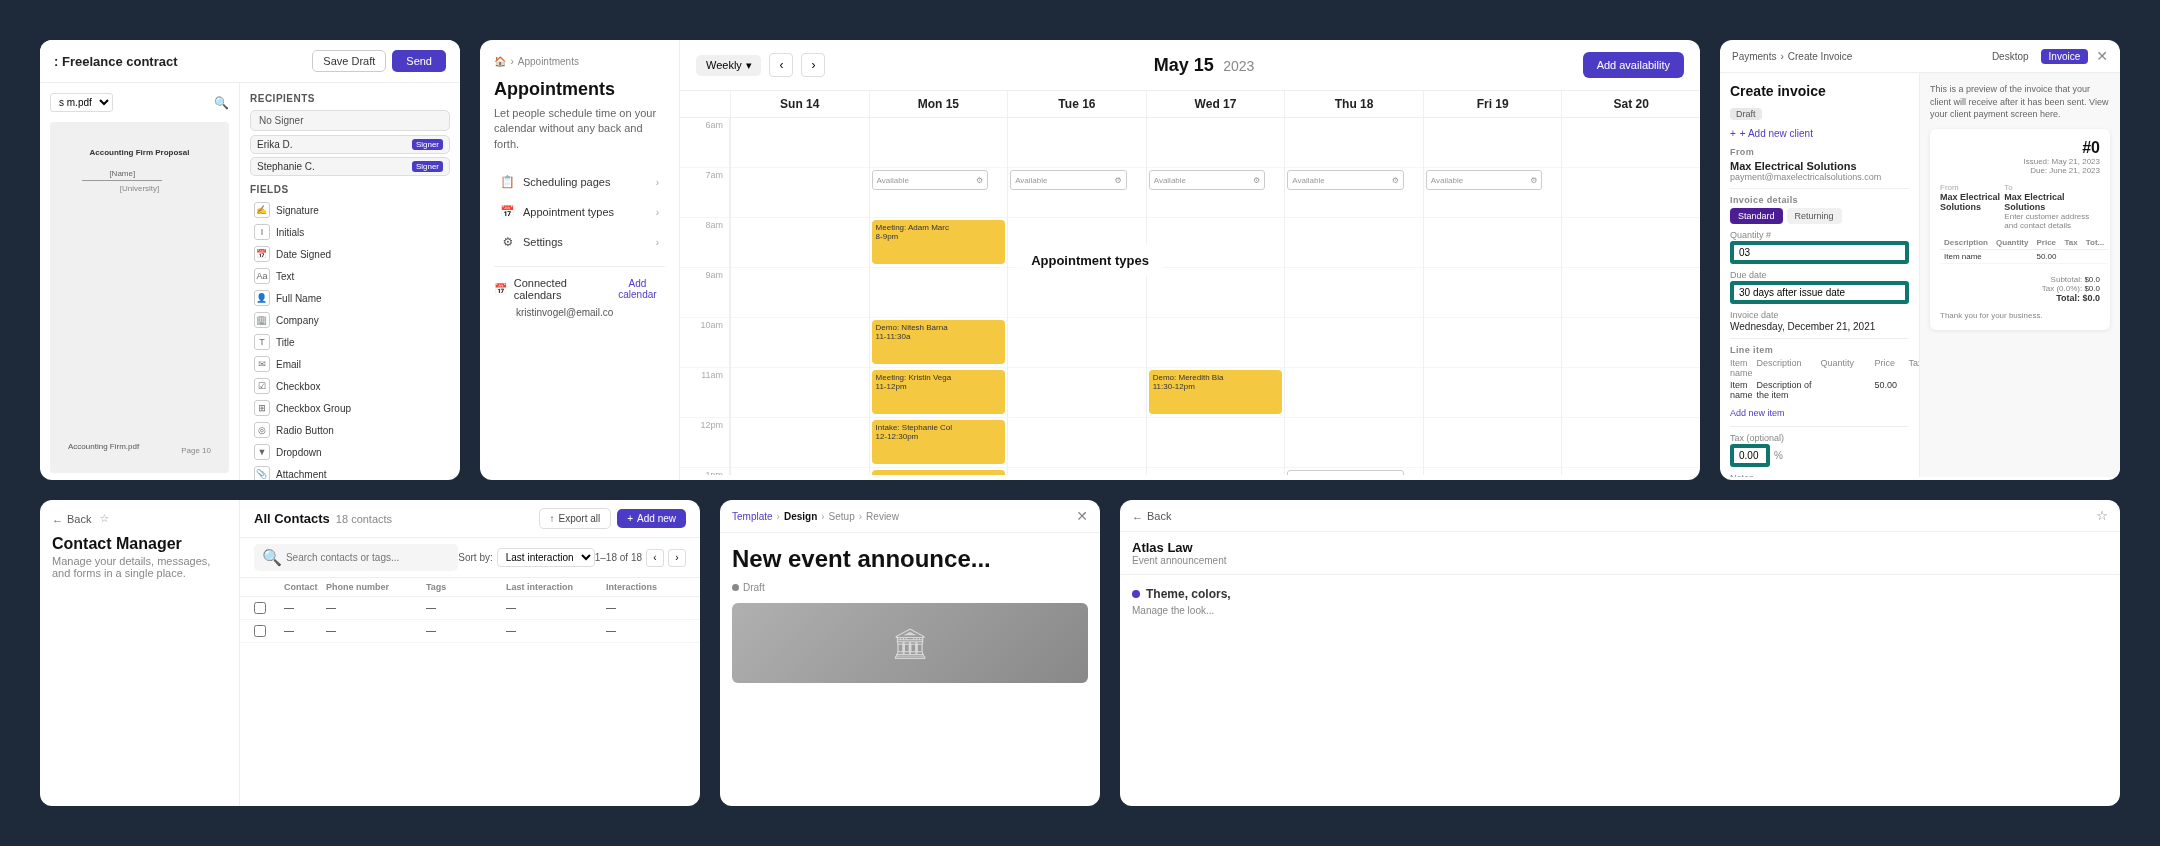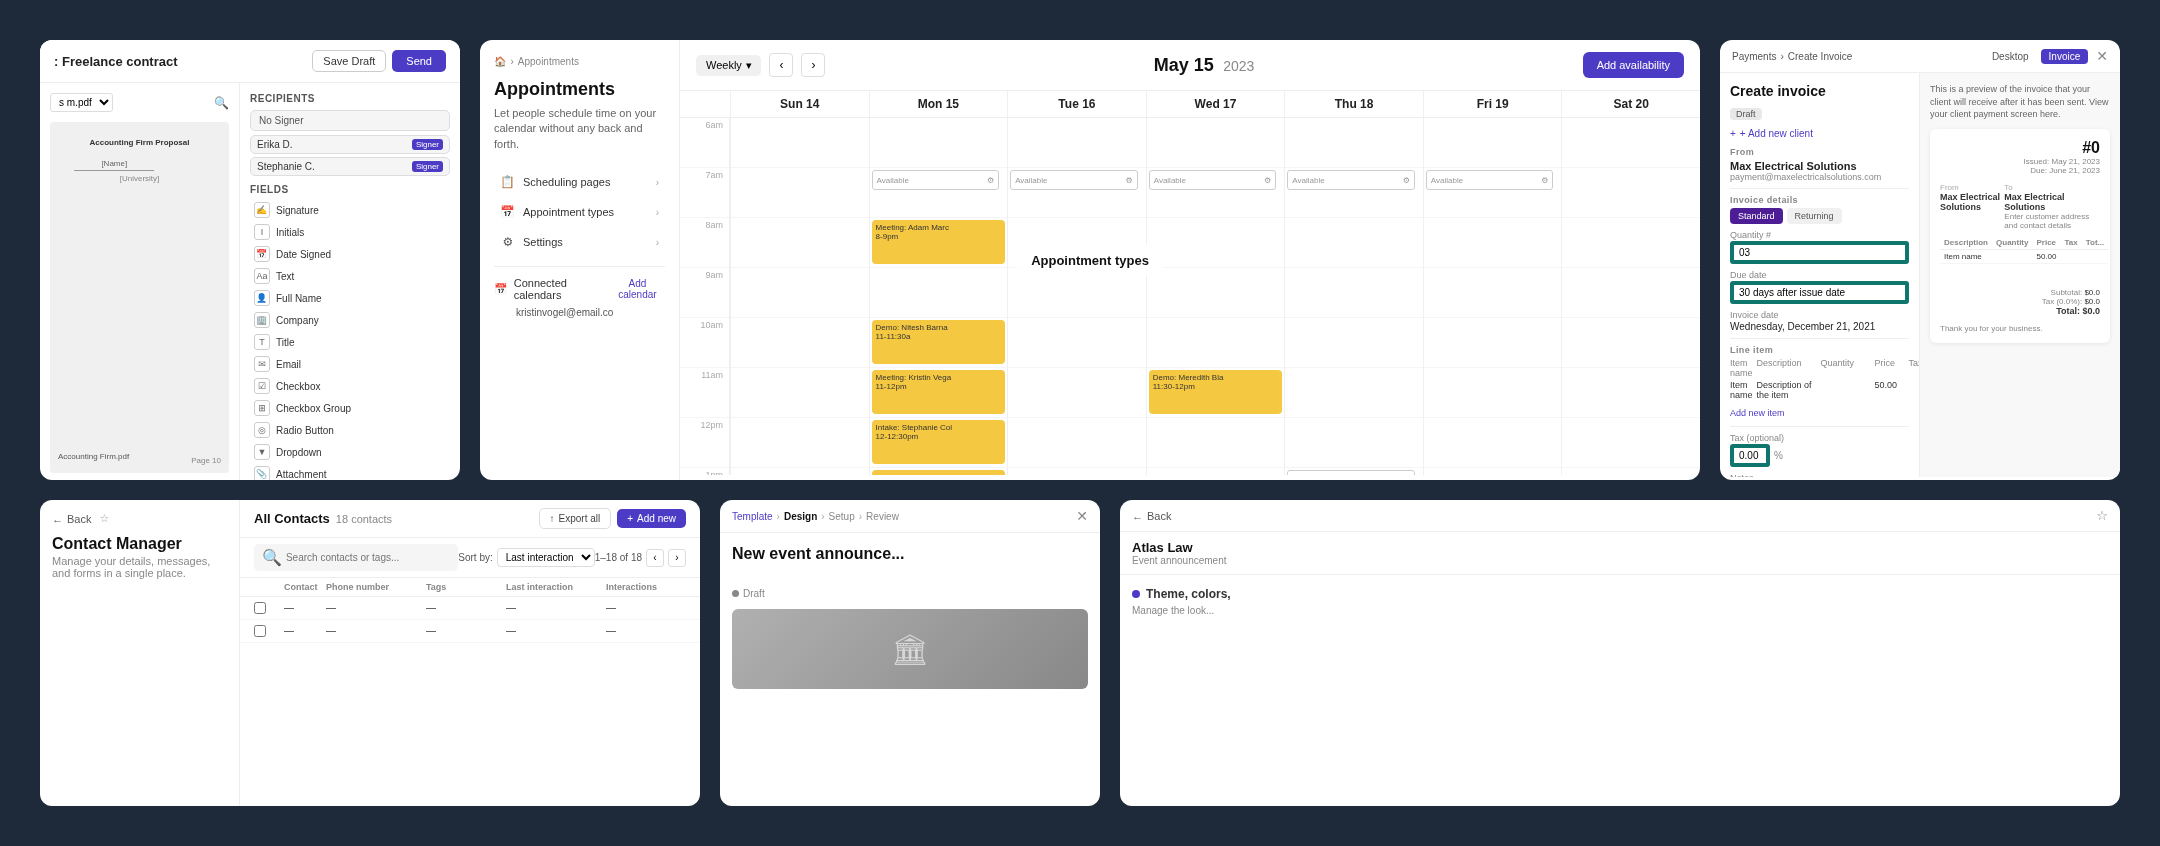--- a/index.html
+++ b/index.html
@@ -110,21 +110,21 @@
       color: #666;
     }
     .contract-doc-preview {
       background: #f0f0f0;
       flex: 1;
       border-radius: 4px;
       display: flex;
       flex-direction: column;
       align-items: center;
       justify-content: center;
-      padding: 8px;
+      padding: 18px;
       font-size: 9px;
       color: #666;
       gap: 4px;
     }
     .doc-firm-name {
       font-size: 8px;
       font-weight: 600;
       color: #333;
     }
     .doc-name-field {
@@ -403,21 +403,21 @@
     }
     .cal-day-slot {
       height: 50px;
       border-bottom: 1px solid #f5f5f5;
       position: relative;
     }
     .cal-available {
       position: absolute;
       top: 2px;
       left: 2px;
-      right: 8px;
+      right: 19px;
       height: 20px;
       border: 1px solid #ccc;
       border-radius: 3px;
       display: flex;
       align-items: center;
       justify-content: space-between;
       padding: 0 4px;
       font-size: 8px;
       color: #999;
     }
@@ -784,21 +784,21 @@
       border: none;
       font-size: 14px;
       color: #888;
       cursor: pointer;
     }
     .event-body {
       padding: 12px;
       overflow-y: auto;
       height: calc(100% - 80px);
     }
-    .event-title { font-size: 16px; font-weight: 700; color: #111; margin-bottom: 20px; }
+    .event-title { font-size: 24px; font-weight: 700; color: #111; margin-bottom: 4px; }
     .event-status {
       display: inline-flex;
       align-items: center;
       gap: 4px;
       font-size: 10px;
       color: #888;
       margin-bottom: 10px;
     }
     .event-status-dot {
       width: 7px;
@@ -1346,21 +1346,21 @@
             <tbody>
               <tr>
                 <td>Item name</td>
                 <td></td>
                 <td>50.00</td>
                 <td></td>
                 <td></td>
               </tr>
             </tbody>
           </table>
-          <div style="text-align:right;margin-top:24px;">
+          <div style="text-align:right;margin-top:11px;">
             <div style="font-size:8px;color:#888;">Subtotal: <span style="color:#333;">$0.0</span></div>
             <div style="font-size:8px;color:#888;">Tax (0.0%): <span style="color:#333;">$0.0</span></div>
             <div style="font-size:9px;font-weight:700;color:#333;">Total: <span>$0.0</span></div>
           </div>
           <div style="margin-top:8px;font-size:8px;color:#888;">Thank you for your business.</div>
         </div>
       </div>
     </div>
   </div>
 </div>

